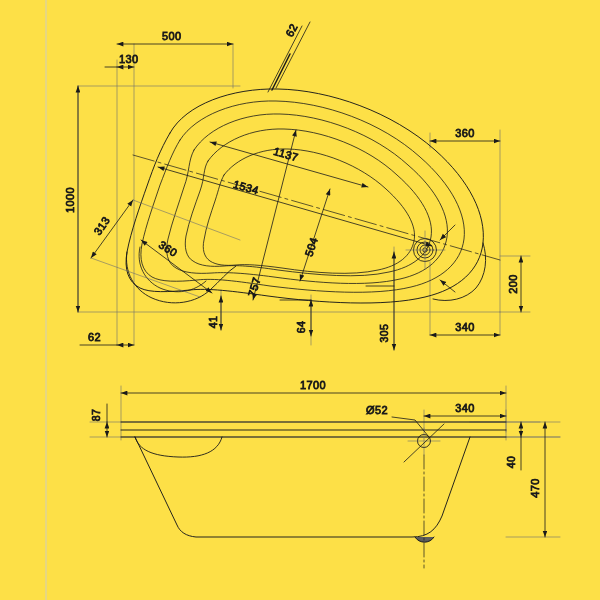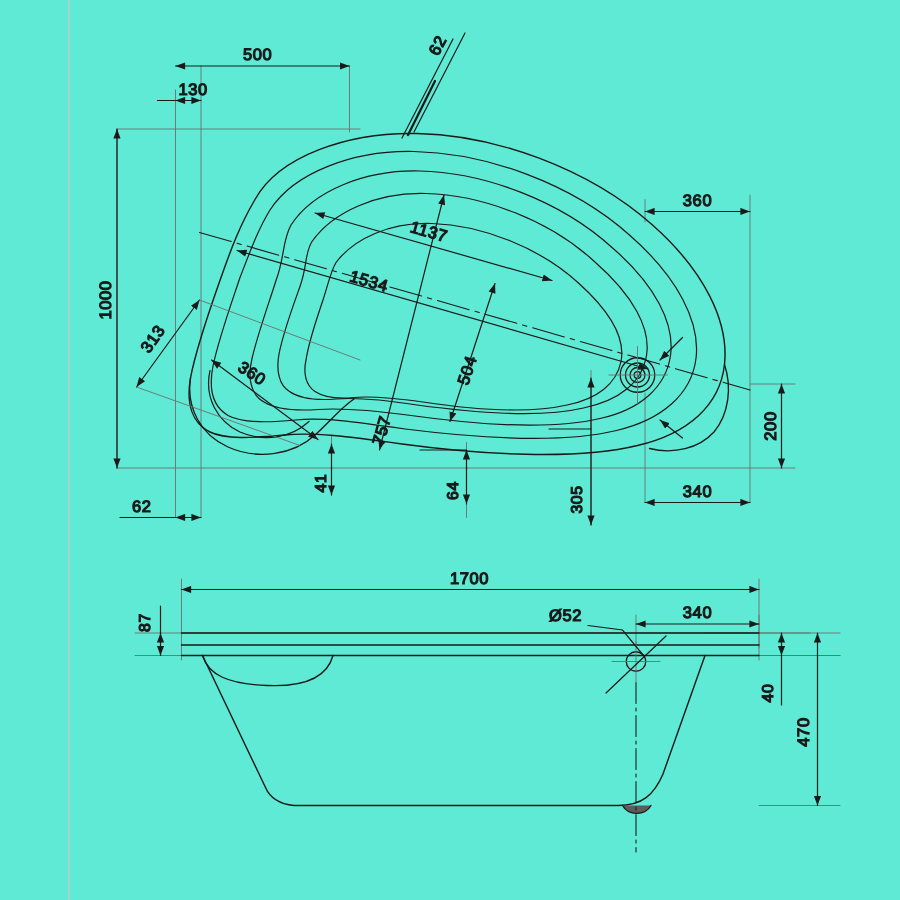--- a/index.html
+++ b/index.html
@@ -1,21 +1,21 @@
 <!DOCTYPE html>
 <html><head>
 <meta charset="utf-8">
 <style>
   html,body{margin:0;padding:0;background:#ffffff;}
   body{
     width:600px;height:600px;overflow:hidden;
     font-family:"Liberation Sans",sans-serif;
     color:#1a1a1a;
   }
-  #sheet{position:relative;width:600px;height:600px;background:#5eead4;}
+  #sheet{position:relative;width:600px;height:600px;background:#fde047;}
   #sheet svg{display:block;width:600px;height:600px;}
   .dimtext{
     font-family:"Liberation Sans",sans-serif;
     font-size:11px;
     fill:#161616;
     letter-spacing:0.4px;
   }
   .dimtext.small{font-size:10.5px;}
 </style>
 </head>

